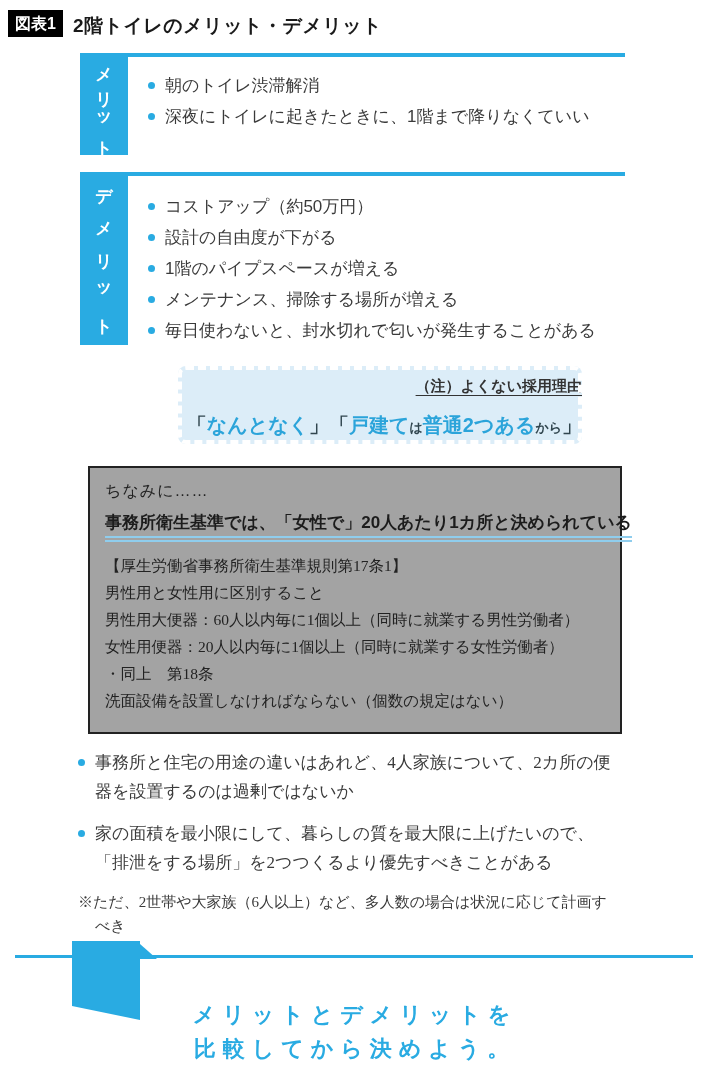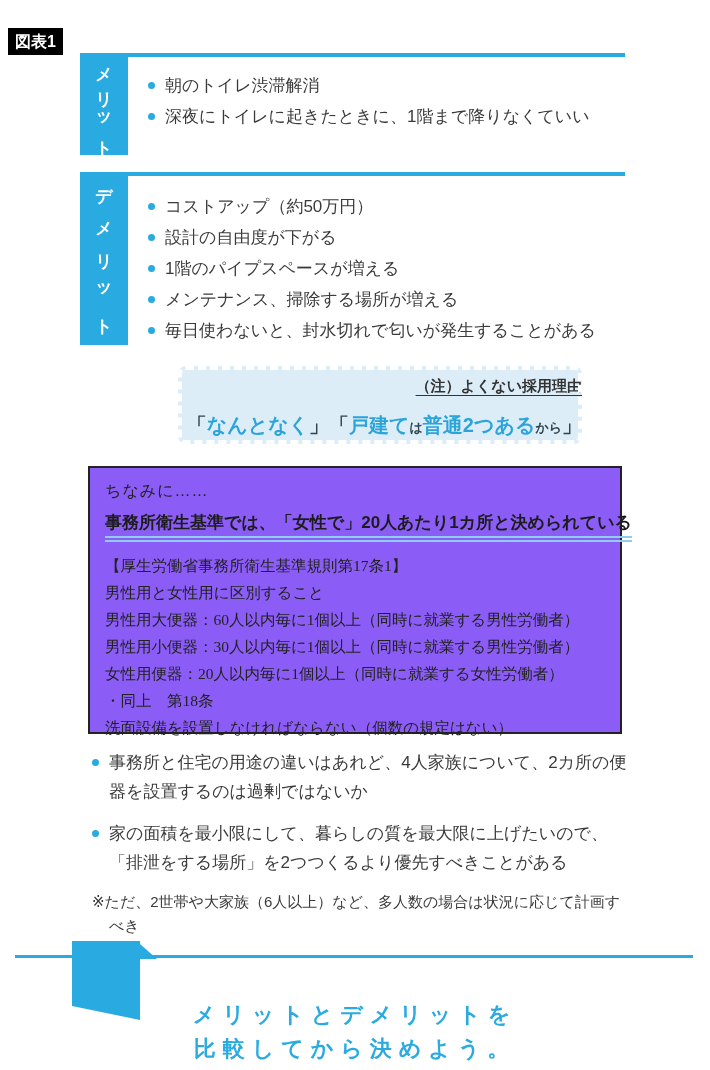--- a/index.html
+++ b/index.html
@@ -8,21 +8,21 @@
     --blue-text:#2ba4da;
     --dark:#333333;
   }
   *{box-sizing:border-box;margin:0;padding:0;}
   html,body{background:#fff;}
   body{
     width:710px;height:1070px;position:relative;overflow:hidden;
     font-family:"Liberation Sans","DejaVu Sans",sans-serif;color:var(--dark);
   }
   
-  .header{position:absolute;top:28px;left:8px;display:flex;align-items:flex-start;gap:10px;}
+  .header{position:absolute;top:10px;left:8px;display:flex;align-items:flex-start;gap:10px;}
   .figure-label{background:#000;color:#fff;font-weight:bold;font-size:16px;line-height:1;padding:6px 7px 5px;}
   .page-title{font-size:19px;font-weight:bold;color:#1a1a1a;letter-spacing:.5px;padding-top:3px;}
 
   
   .section{position:absolute;left:80px;width:545px;display:flex;}
   .section.merit{top:53px;height:102px;}
   .section.demerit{top:172px;height:173px;}
   .section-label{
     width:48px;flex:none;background:var(--accent);color:#fff;
     display:flex;align-items:center;justify-content:center;
@@ -45,48 +45,49 @@
   }
   .note-heading{font-size:15px;font-weight:bold;color:#333;text-decoration:underline;text-underline-offset:4px;}
   .note-quote{margin-top:16px;font-size:20px;line-height:1.3;white-space:nowrap;}
   .note-quote .seg-blue{color:var(--blue-text);font-weight:bold;}
   .note-quote .seg-dark{color:#31464f;font-weight:bold;}
   .note-quote .seg-dark-sm{color:#31464f;font-weight:bold;font-size:13px;}
 
   
   .basis-box{
     position:absolute;top:466px;left:88px;width:534px;height:268px;
-    border:2px solid #222;background:#8b5cf6;padding:13px 15px;
+    border:2px solid #222;background:#a3a3a3;padding:13px 15px;
   }
   .basis-intro{font-size:16px;color:#222;letter-spacing:1px;}
   .basis-headline{
     display:inline-block;margin-top:9px;font-size:17px;font-weight:bold;color:#1c1c1c;
     white-space:nowrap;padding-bottom:2px;border-bottom:6px double #8fcded;
   }
   .regulation{margin-top:10px;font-family:"Liberation Serif","DejaVu Serif",serif;
     font-size:15.5px;line-height:27px;color:#222;}
 
   
-  .conclusions{position:absolute;top:748px;left:92px;width:542px;}
+  .conclusions{position:absolute;top:748px;left:78px;width:542px;font-family:Liberation Serif, serif;}
   .conclusions ul.bullets li{font-size:17px;line-height:29px;margin-bottom:13px;color:#3a3a3a;}
   .conclusions .dot{margin-top:11px;}
   .footnote{font-size:15px;line-height:24px;color:#3a3a3a;padding-left:17px;text-indent:-17px;margin-top:12px;}
 
   
   .bottom-deco{position:absolute;top:938px;left:0;width:710px;height:92px;}
   .takeaway{
     position:absolute;top:998px;left:0;width:710px;text-align:center;
     color:var(--accent);font-size:22px;font-weight:bold;letter-spacing:7px;line-height:34px;
   }
 </style>
 </head>
 <body>
 
 <div class="header">
   <span class="figure-label">図表1</span>
+  <span class="page-title">2階トイレのメリット・デメリット</span>
 </div>
 
 <div class="section merit">
   <div class="section-label">メリット</div>
   <div class="section-body">
     <ul class="bullets">
         <li>
           <span class="dot"></span>
           <span>朝のトイレ渋滞解消</span>
         </li>
@@ -131,21 +132,20 @@
   <div class="note-quote"><span class="seg-dark">「</span><span class="seg-blue">なんとなく</span><span class="seg-dark">」「</span><span class="seg-blue">戸建て</span><span class="seg-dark-sm">は</span><span class="seg-blue">普通2つある</span><span class="seg-dark-sm">から</span><span class="seg-dark">」</span></div>
 </div>
 
 <div class="basis-box">
   <div class="basis-intro">ちなみに……</div>
   <div><span class="basis-headline">事務所衛生基準では、「女性で」20人あたり1カ所と決められている</span></div>
   <div class="regulation">
       <div>【厚生労働省事務所衛生基準規則第17条1】</div>
       <div>男性用と女性用に区別すること</div>
       <div>男性用大便器：60人以内毎に1個以上（同時に就業する男性労働者）</div>
-      <div>男性用小便器：30人以内毎に1個以上（同時に就業する男性労働者）</div>
       <div>女性用便器：20人以内毎に1個以上（同時に就業する女性労働者）</div>
       <div>・同上　第18条</div>
       <div>洗面設備を設置しなければならない（個数の規定はない）</div>
     </div>
 </div>
 
 <div class="conclusions">
   <ul class="bullets">
       <li>
         <span class="dot"></span>

